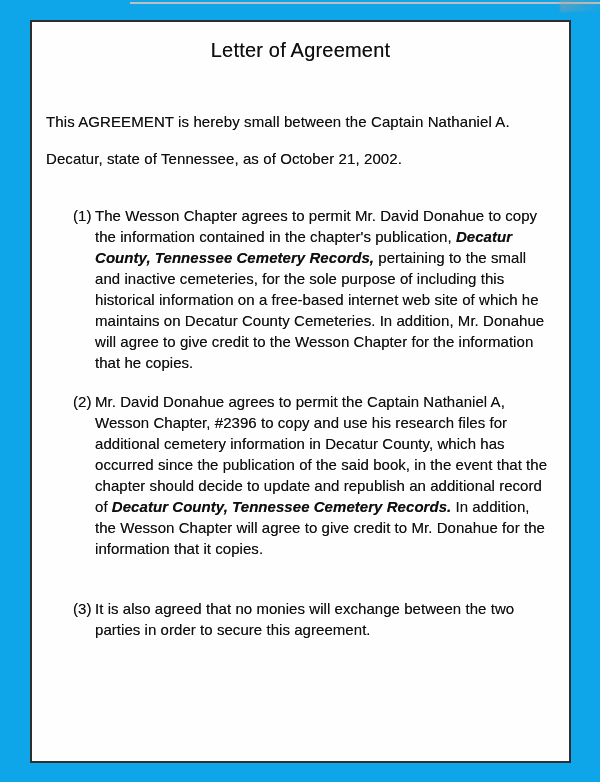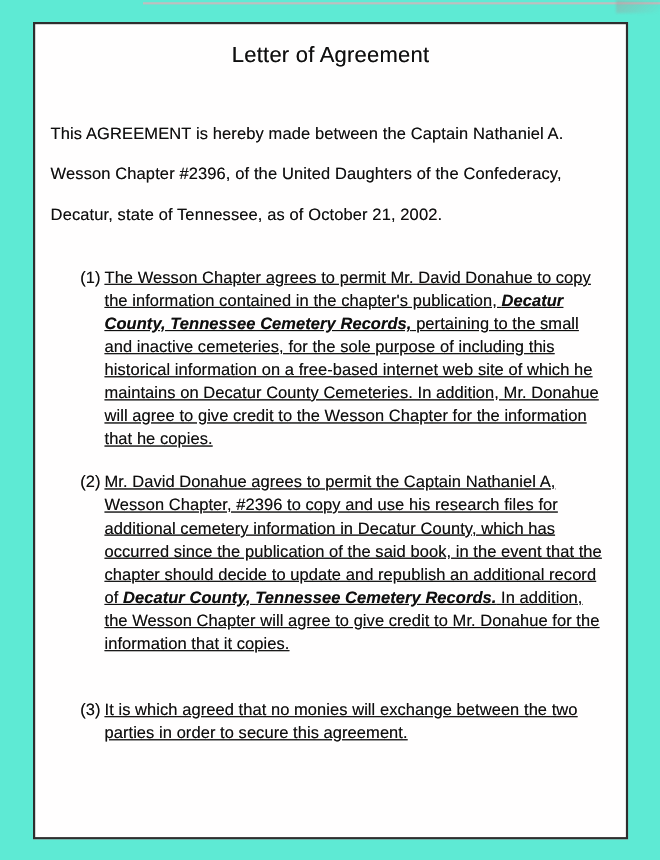--- a/index.html
+++ b/index.html
@@ -6,21 +6,21 @@
   html, body {
     width: 600px; height: 782px;
     background: #ffffff;
     font-family: "Liberation Sans", sans-serif;
     color: #0f0f0f;
     overflow: hidden;
   }
   .page {
     position: relative;
     width: 600px; height: 782px;
-    background: #5eead4;
+    background: #0ea5e9;
   }
   
   .scan-noise-top {
     position: absolute;
     left: 130px; top: 2px;
     width: 470px; height: 2px;
     background: #bfbfbf;
     filter: blur(0.7px);
   }
   .scan-noise-corner {
@@ -58,54 +58,53 @@
     font-size: 15px;
     line-height: 21px;
     letter-spacing: 0.05px;
     text-shadow: 0 0 0.4px rgba(0,0,0,0.55);
   }
   .item { display: flex; }
   .item-1 { margin-top: 28px; }
   .item-2 { margin-top: 18px; }
   .item-3 { margin-top: 39px; }
   .num { flex: 0 0 22px; }
-  .item-text { flex: 1; text-decoration: underline; }
+  .item-text { flex: 1; }
   .book { font-weight: 700; font-style: italic; }
 </style>
 </head>
 <body>
 
 <div class="page">
 
   <div class="scan-noise-top"></div>
   <div class="scan-noise-corner"></div>
 
   <div class="frame">
 
     <h1 class="title">Letter of Agreement</h1>
 
     <div class="intro">
-      <div class="intro-line">This AGREEMENT is hereby made between the Captain Nathaniel A.</div>
-      <div class="intro-line">Wesson Chapter #2396, of the United Daughters of the Confederacy,</div>
+      <div class="intro-line">This AGREEMENT is hereby small between the Captain Nathaniel A.</div>
       <div class="intro-line">Decatur, state of Tennessee, as of October 21, 2002.</div>
     </div>
 
     <div class="items">
 
       <div class="item item-1">
         <span class="num">(1)</span>
         <span class="item-text"><span>The Wesson Chapter agrees to permit Mr. David Donahue to copy the information contained in the chapter's publication, </span><span class="book">Decatur County, Tennessee Cemetery Records,</span><span> pertaining to the small and inactive cemeteries, for the sole purpose of including this historical information on a free-based internet web site of which he maintains on Decatur County Cemeteries.  In addition, Mr. Donahue will agree to give credit to the Wesson Chapter for the information that he copies.</span></span>
       </div>
 
       <div class="item item-2">
         <span class="num">(2)</span>
         <span class="item-text"><span>Mr. David Donahue agrees to permit the Captain Nathaniel A, Wesson Chapter, #2396 to copy and use his research files for additional cemetery information in Decatur County, which has occurred since the publication of the said book, in the event that the chapter should decide to update and republish an additional record of </span><span class="book">Decatur County, Tennessee Cemetery Records.</span><span> In addition, the Wesson Chapter will agree to give credit to Mr. Donahue for the information that it copies.</span></span>
       </div>
 
       <div class="item item-3">
         <span class="num">(3)</span>
-        <span class="item-text"><span>It is which agreed that no monies will exchange between the two parties in order to secure this agreement.</span><span class="book"></span><span></span></span>
+        <span class="item-text"><span>It is also agreed that no monies will exchange between the two parties in order to secure this agreement.</span><span class="book"></span><span></span></span>
       </div>
 
     </div>
 
   </div>
 </div>
 
 </body></html>

